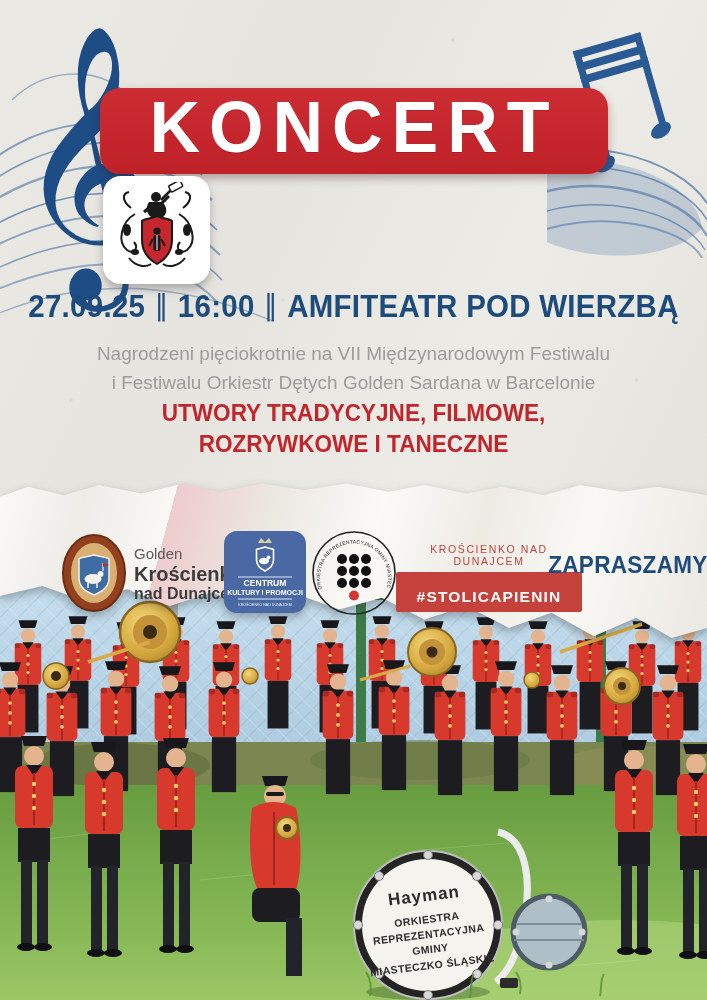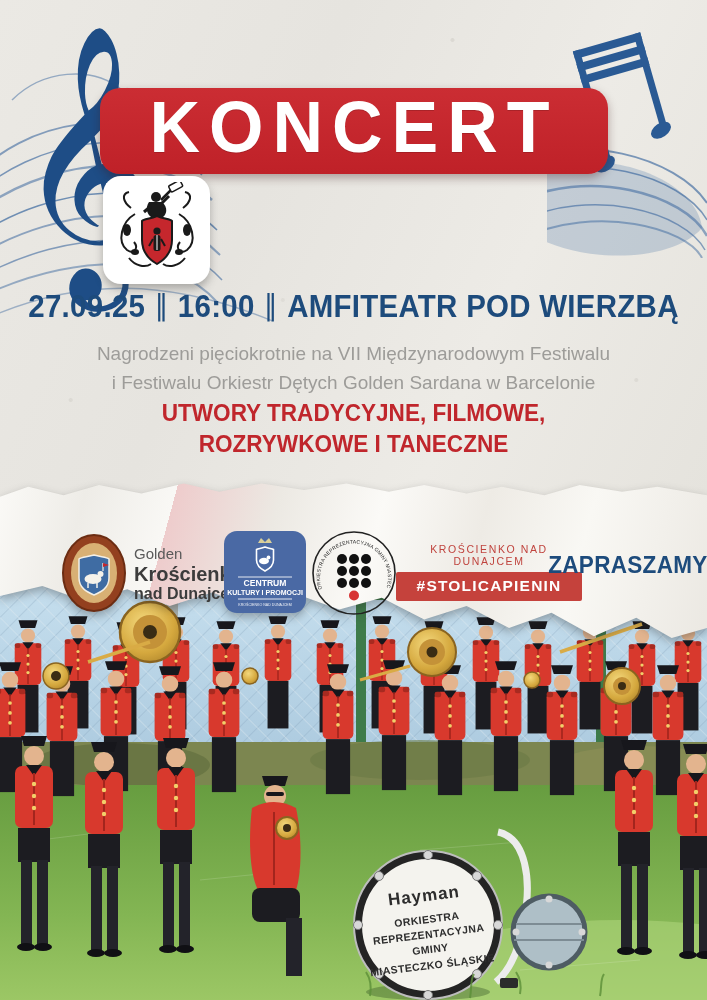--- a/index.html
+++ b/index.html
@@ -80,21 +80,21 @@
   }
   .partners{position:absolute;left:0;top:28px;width:707px;height:100px;}
   .p-abs{position:absolute;}
   .gmina-text{left:134px;top:43px;color:#3c3c3c;line-height:1.12;}
   .gmina-text .g1{font-size:15px;color:#5a5a5a;}
   .gmina-text .g2{font-size:20px;font-weight:700;}
   .gmina-text .g3{font-size:16px;font-weight:700;}
   .stolica{left:396px;top:40px;width:186px;text-align:center;}
   .stolica .lbl{color:#c0443e;font-size:10.5px;letter-spacing:1.6px;margin-bottom:5px;}
   .stolica .tag{background:#c5423c;color:#fff;font-weight:700;font-size:15.5px;
-    letter-spacing:1.2px;padding:5px 0 6px;border-radius:2px;}
+    letter-spacing:1.2px;padding:16px 0 6px;border-radius:2px;}
   .invite{left:541px;top:48px;color:#1d4b7c;font-weight:700;font-size:24.5px;
     transform:scaleX(.92);letter-spacing:.3px;}
   
   .photo{position:absolute;left:0;top:580px;width:707px;height:420px;z-index:1;}
   .drum-label{
     position:absolute;left:360px;top:886px;width:136px;z-index:4;
     transform:rotate(-7deg);text-align:center;color:#2d2d2d;
   }
   .drum-label .brand{font-weight:700;font-size:17px;letter-spacing:1px;margin-bottom:6px;}
   .drum-label .dl{font-weight:700;font-size:10.5px;letter-spacing:.4px;line-height:1.45;}

